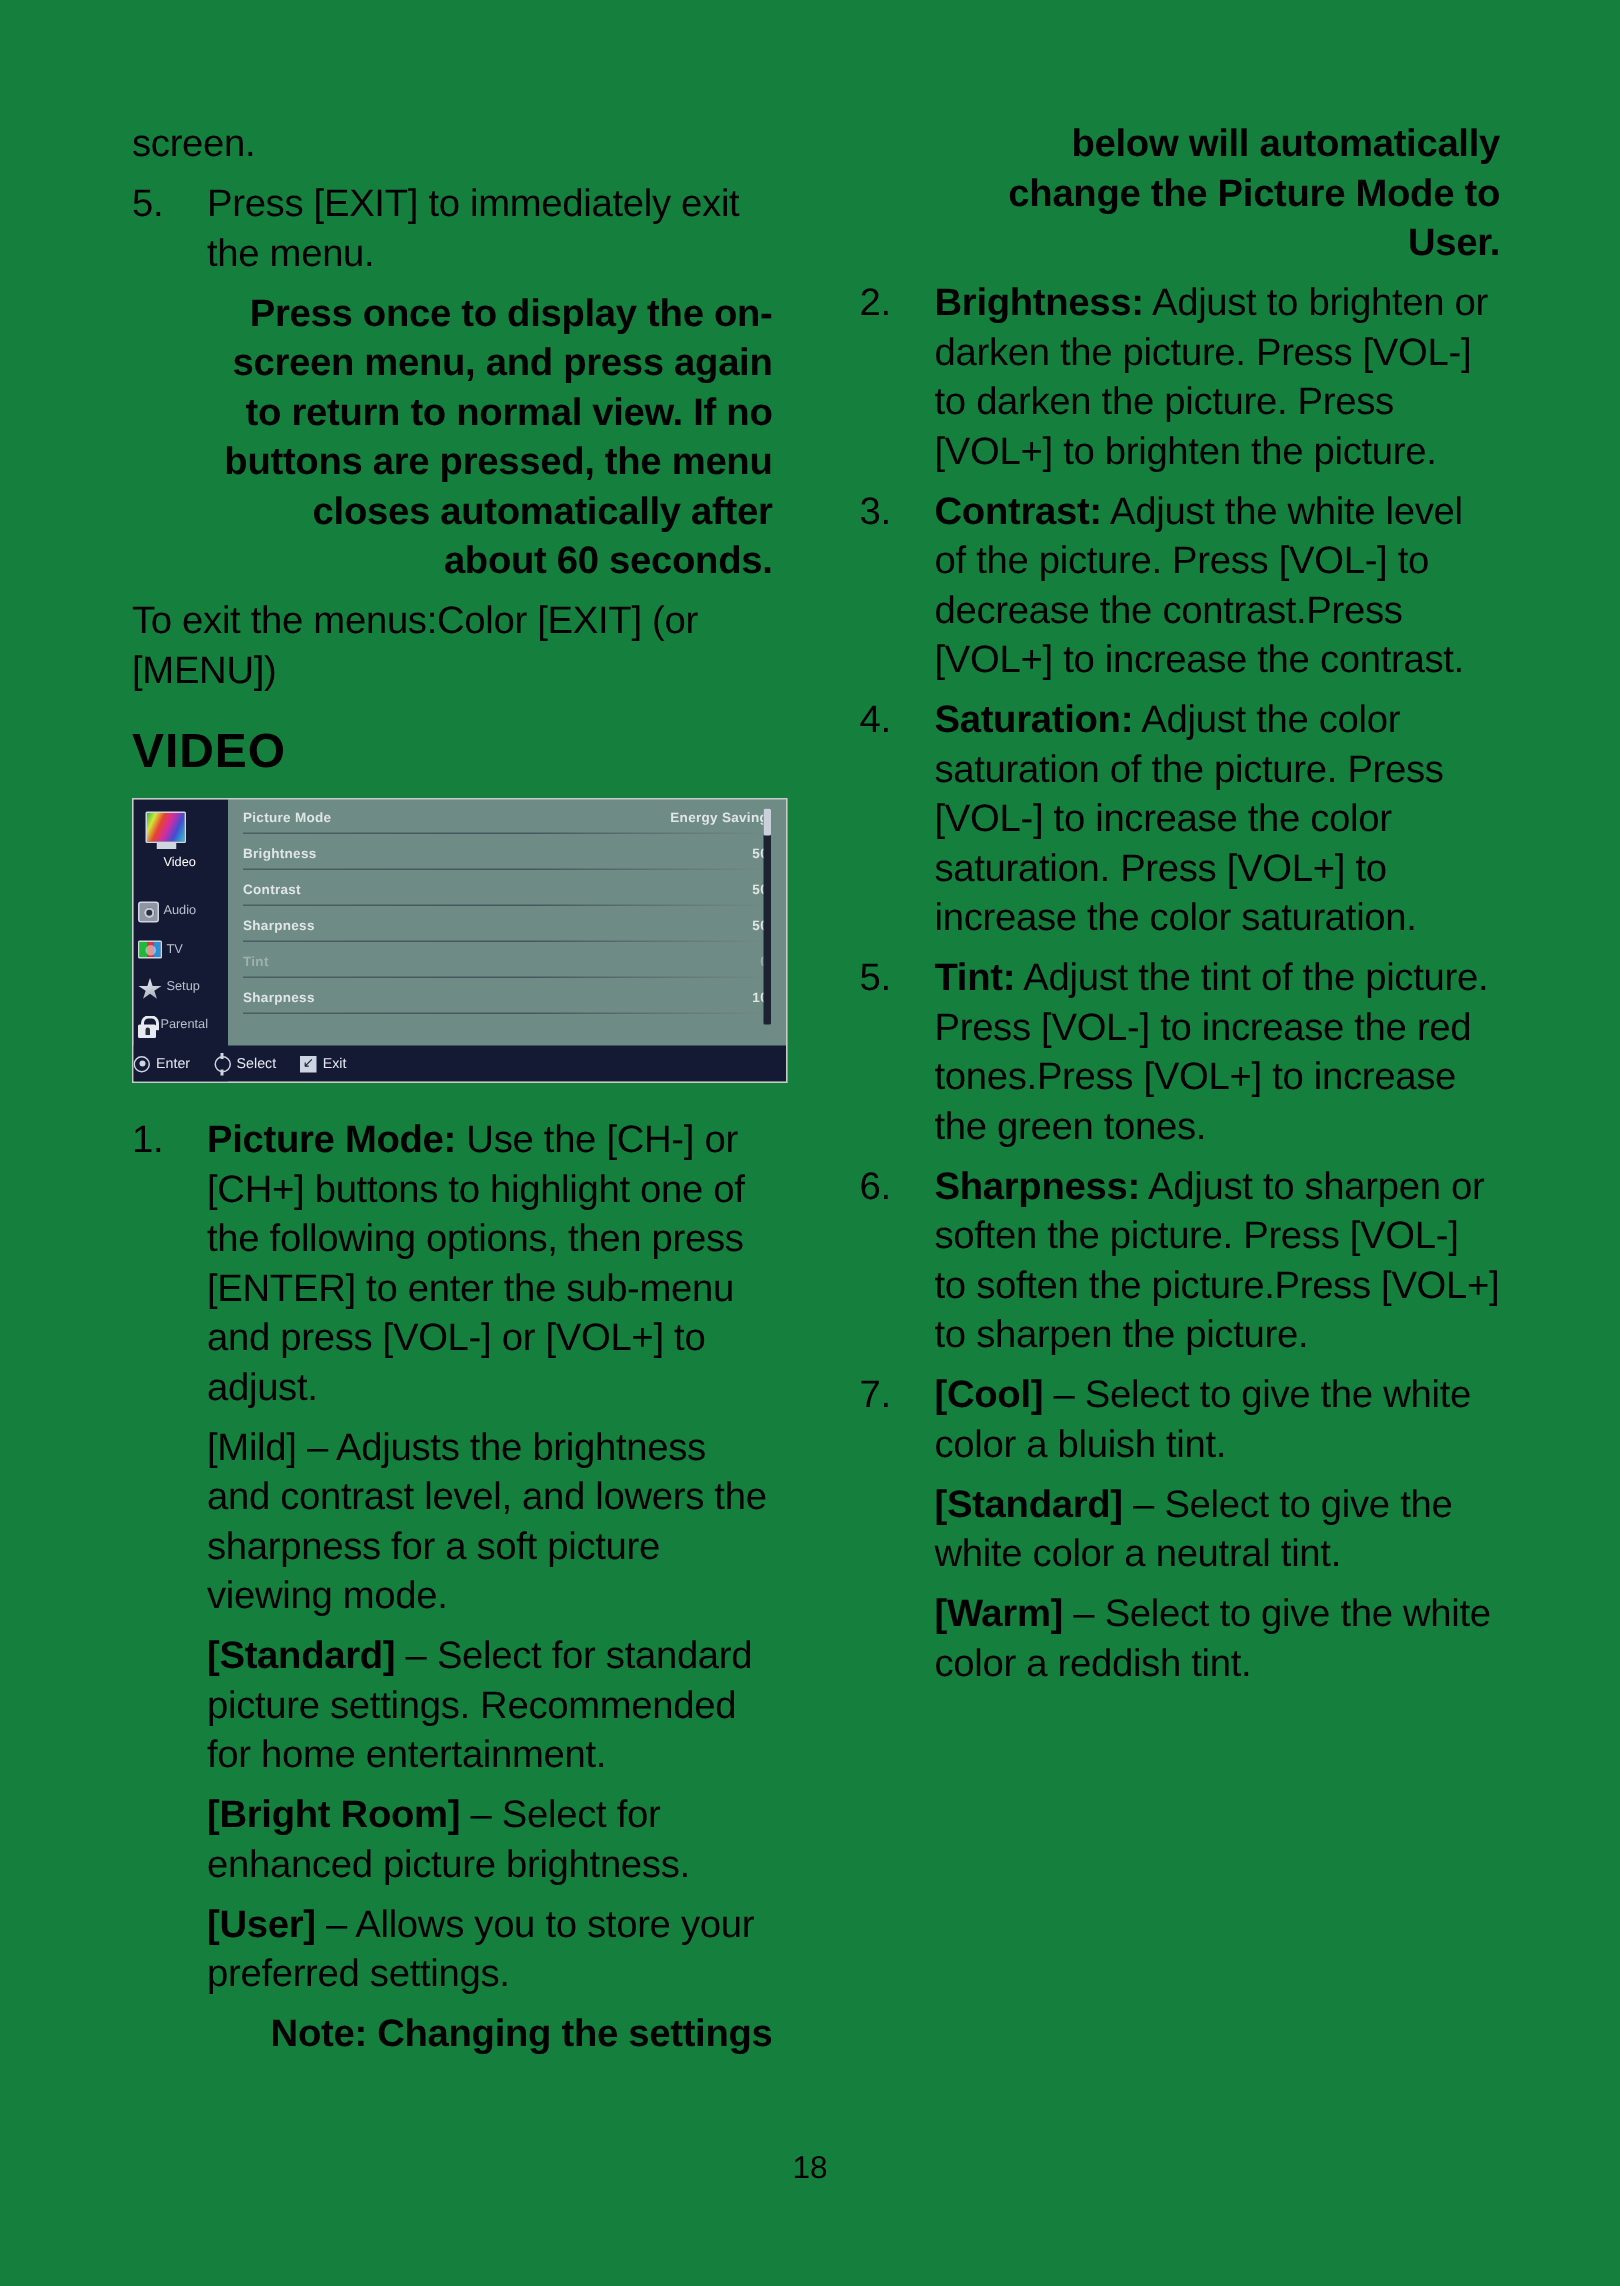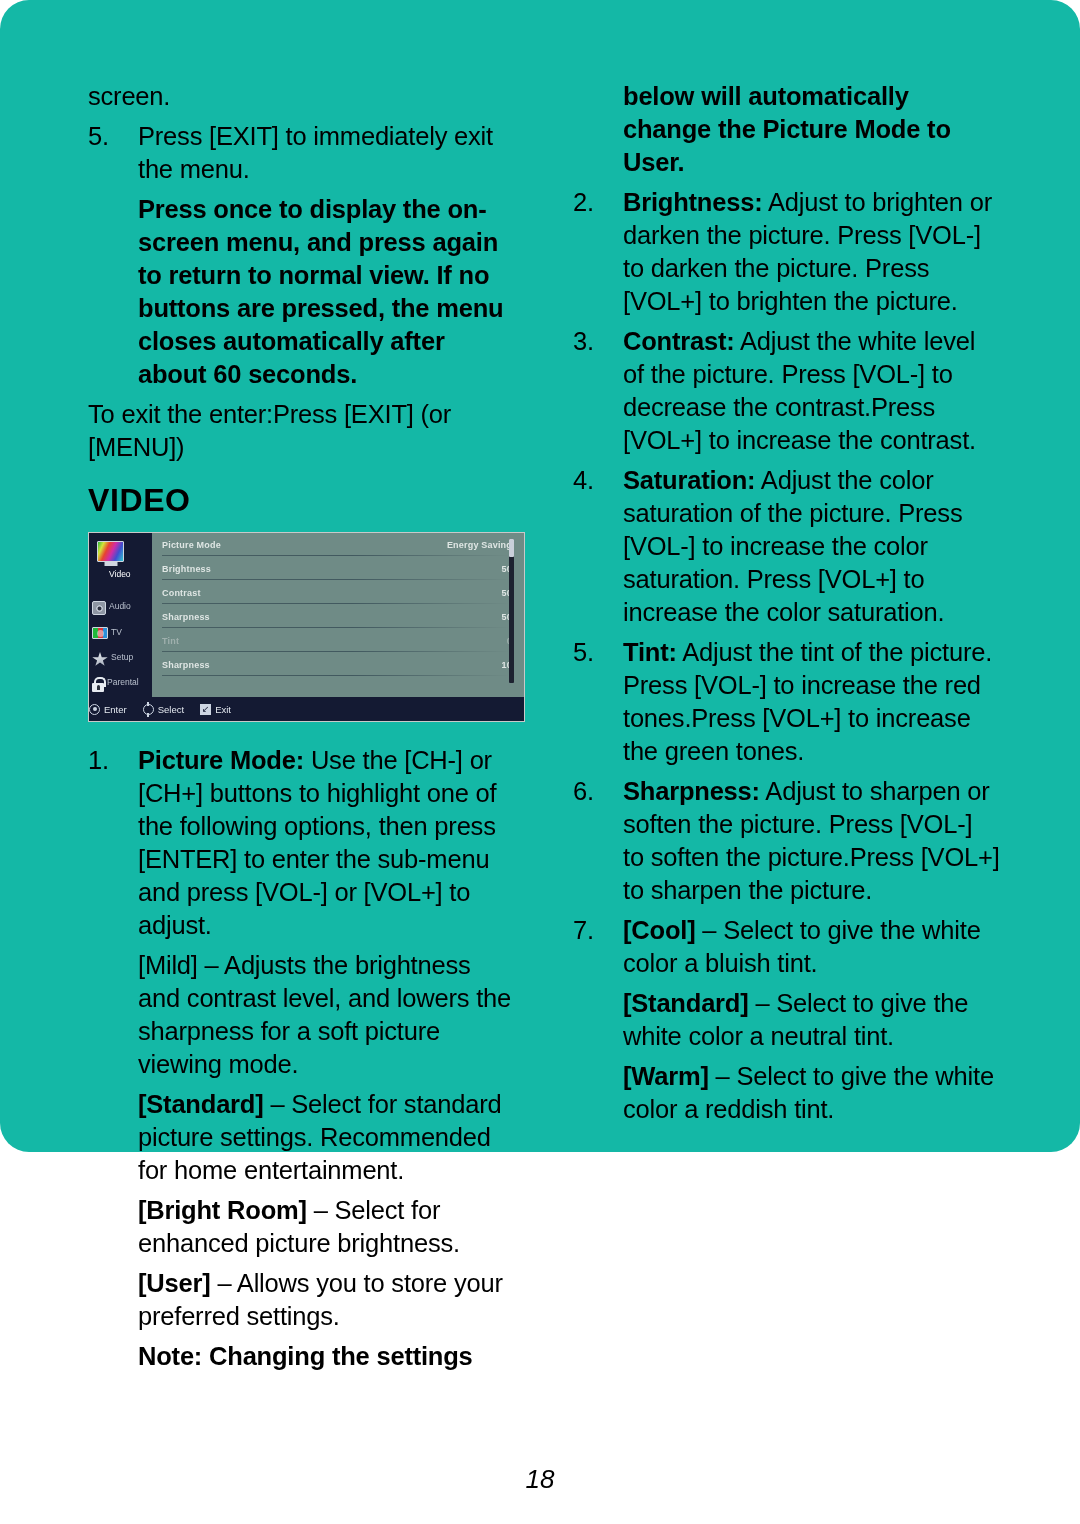--- a/index.html
+++ b/index.html
@@ -11,44 +11,43 @@
     width: 1080px; height: 1524px;
     position: relative;
     font-family: "Liberation Sans", sans-serif;
     color: #000000;
     overflow: hidden;
   }
 
   .page {
     position: absolute;
     left: 0; top: 0;
-    width: 1080px; height: 1152px;
-    background: #14b8a6;
-    border-radius: 29px;
+    width: 1080px; height: 1524px;
+    background: #15803d;
   }
 
   .cols {
     position: absolute;
     left: 88px;
     top: 80px;
     width: 912px;
     display: flex;
     gap: 58px;
   }
   .col { width: 427px; }
 
   
   .para {
     font-size: 25.5px;
     line-height: 33px;
     letter-spacing: -0.2px;
     margin: 0 0 7px 0;
     -webkit-font-smoothing: antialiased;
   }
-  .para.bold { font-weight: bold; }
+  .para.bold { font-weight: bold; text-align: right; }
 
   
   .plain { margin-left: 0; }
 
   
   .indent { margin-left: 50px; }
 
   
   .li {
     position: relative;
@@ -270,46 +269,45 @@
     position: absolute; left: 50%; top: 50%;
     transform: translate(-50%,-50%);
     color: #141a33;
     font-size: 9px;
     line-height: 1;
   }
 
   .page-number {
     position: absolute;
     left: 0; right: 0;
-    top: 1466px;
+    top: 1432px;
     text-align: center;
-    font-size: 26px;
+    font-size: 21px;
     line-height: 27px;
-    font-style: italic;
   }
 </style>
 </head>
 <body>
 
 <div class="page">
 
   <div class="cols">
 
     <div class="col">
 
       <p class="para plain">screen.</p>
 
       <div class="li">
         <span class="num">5.</span>
         <span class="txt">Press [EXIT] to immediately exit the menu.</span>
       </div>
 
       <p class="para bold indent">Press once to display the on-screen menu, and press again to return to normal view. If no buttons are pressed, the menu closes automatically after about 60 seconds.</p>
 
-      <p class="para plain">To exit the enter:Press [EXIT] (or [MENU])</p>
+      <p class="para plain">To exit the menus:Color [EXIT] (or [MENU])</p>
 
       <h2 class="section">VIDEO</h2>
 
       <div class="osd">
 
         <div class="osd-side">
 
           <div class="osd-side-item active" style="top:8px; left:8px; flex-direction:column; align-items:flex-start; gap:0;">
             <span class="ico ico-video">
               <span class="ico-video-stand"></span>

